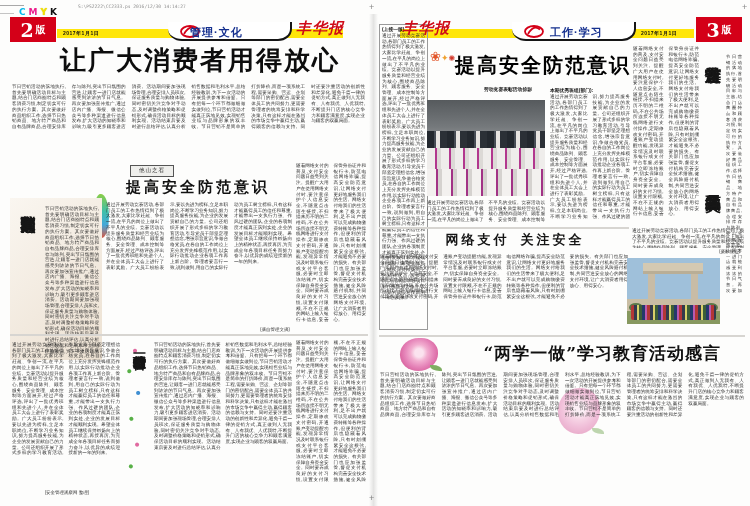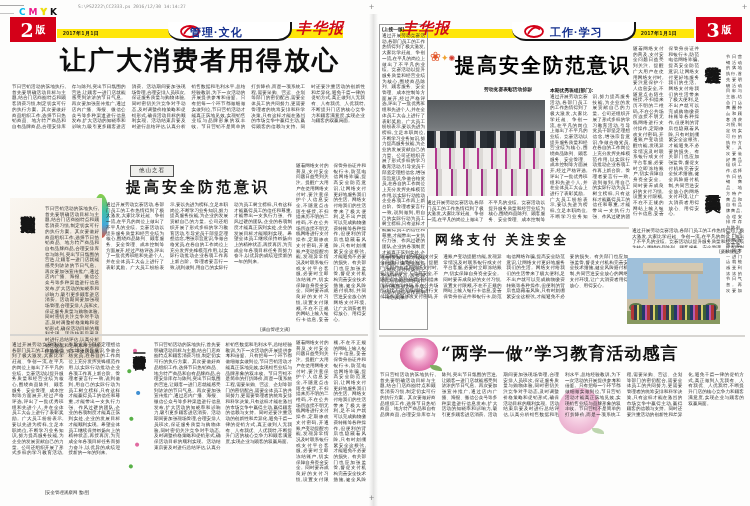--- a/index.html
+++ b/index.html
@@ -21,23 +21,23 @@
   .tab{background:#fff;border-bottom:2px solid #151515;border-right:2px solid #151515;
        border-bottom-right-radius:14px 12px;border-bottom-left-radius:14px 12px;z-index:3;}
   .sectxt{font-size:11px;font-weight:bold;color:#15308f;letter-spacing:1px;}
   .masthead{font-size:15px;font-weight:bold;font-style:italic;color:#cf0c18;
             font-family:"DejaVu Serif",serif;letter-spacing:1px;}
   
   .h1L{font-size:26px;font-weight:bold;letter-spacing:2px;color:#0d0d0d;text-align:center;
        font-family:"DejaVu Serif",serif;}
   .h2{font-size:15px;font-weight:bold;letter-spacing:3px;color:#111;font-family:"DejaVu Serif",serif;}
   .h1R{font-size:20px;font-weight:bold;letter-spacing:2px;color:#000;font-family:"DejaVu Sans",sans-serif;}
-  .h2R{font-size:13px;font-weight:bold;letter-spacing:3px;color:#151515;text-align:left;
-       font-family:Liberation Serif, serif;}
-  .h3R{font-size:17px;font-weight:bold;color:#101010;letter-spacing:1px;font-family:"DejaVu Serif",serif;}
+  .h2R{font-size:13px;font-weight:bold;letter-spacing:3px;color:#151515;text-align:center;
+       font-family:Liberation Mono, monospace;}
+  .h3R{font-size:17px;font-weight:bold;color:#101010;letter-spacing:1px;font-family:"DejaVu Serif",serif;text-align:right;}
   .vtitle{writing-mode:vertical-rl;text-orientation:upright;font-family:"DejaVu Serif",serif;
           font-weight:bold;color:#161616;}
   .tabmini{border:1px solid #555;background:#efefec;font-size:5.5px;color:#222;text-align:center;
            line-height:9px;letter-spacing:1px;}
   
   .col{font-size:4.6px;line-height:5.7px;color:#2b2b2b;text-align:justify;word-break:break-all;
        overflow:hidden;}
   .cc2{column-count:2;column-gap:5px}.cc3{column-count:3;column-gap:6px}
   .cc4{column-count:4;column-gap:5px}.cc6{column-count:6;column-gap:6px}
   .boldline{font-size:4.8px;font-weight:bold;color:#111;line-height:6px;}

